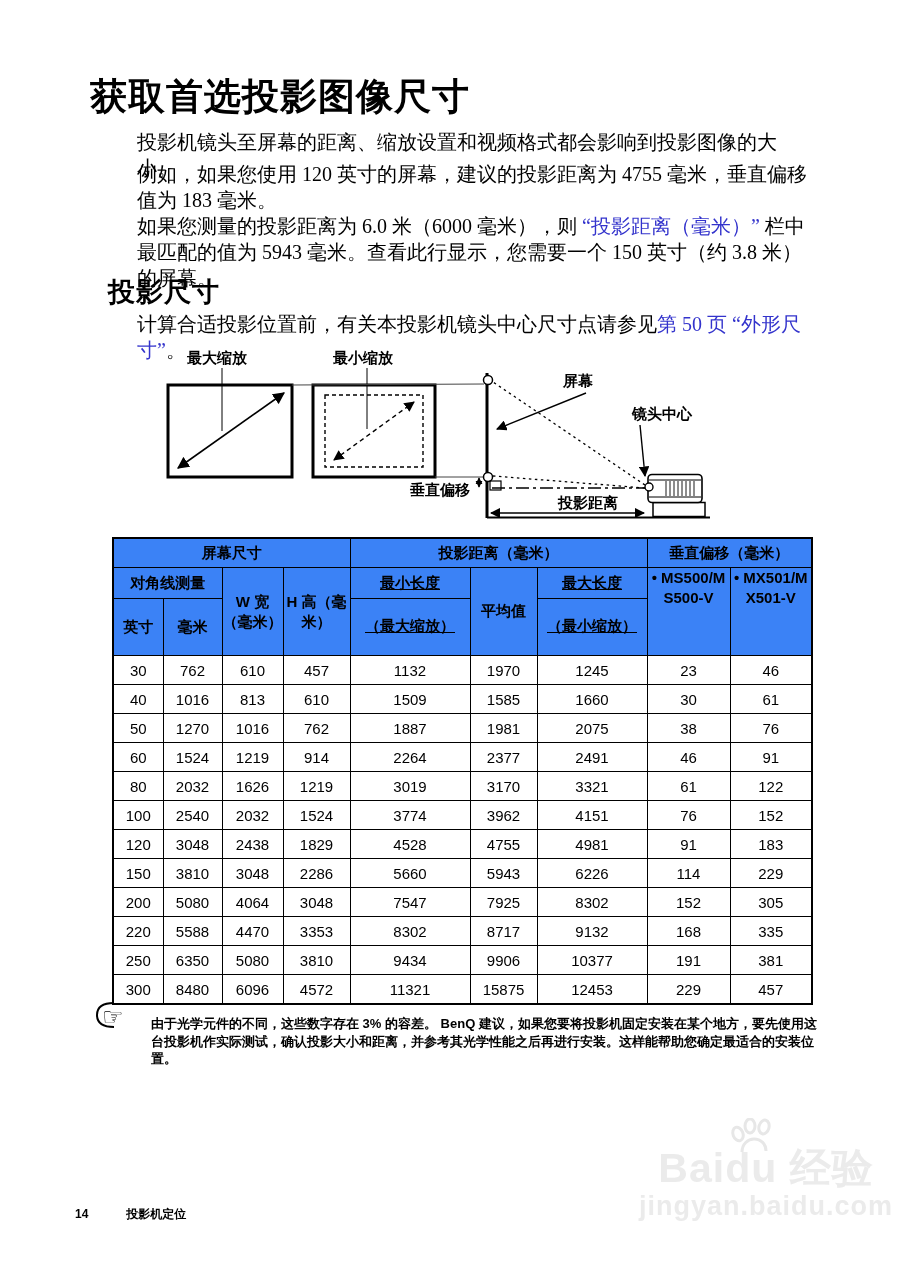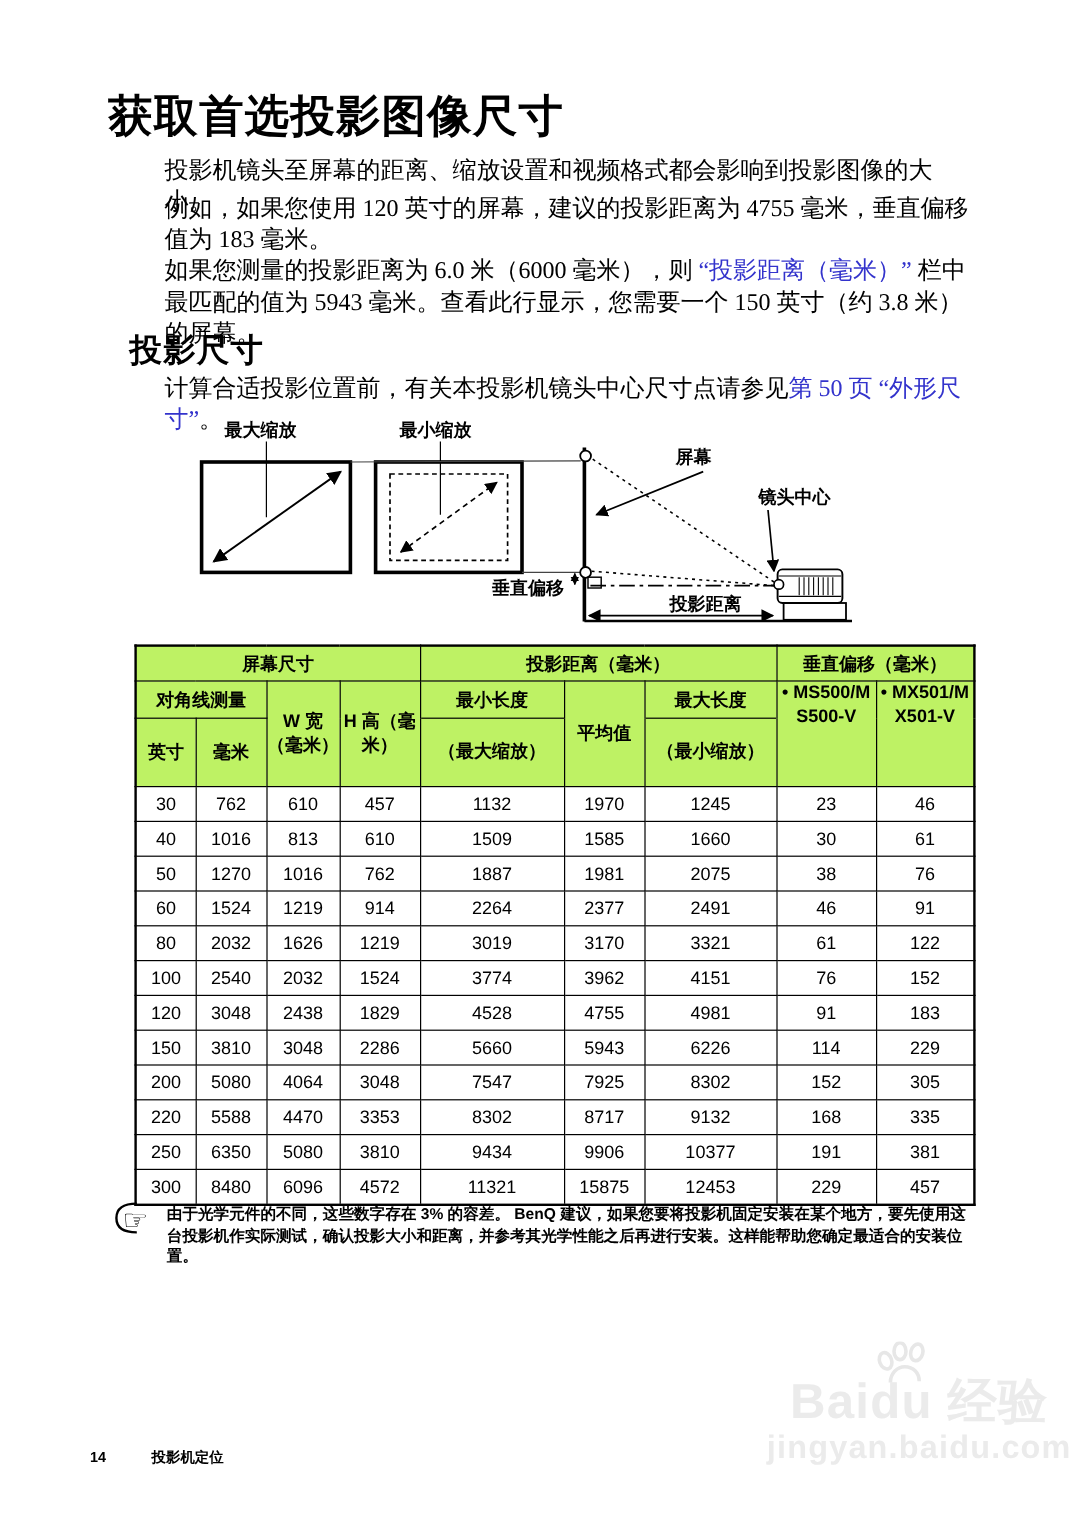--- a/index.html
+++ b/index.html
@@ -21,35 +21,35 @@
   .doclink{color:#3333cc;}
 
   
   svg text{font-family:"Liberation Sans",sans-serif;font-size:15px;font-weight:bold;fill:#000;}
 
   
   table.proj{position:absolute;left:112px;top:537px;border-collapse:collapse;
              table-layout:fixed;border:2px solid #000;
              font-family:"Liberation Sans",sans-serif;}
   table.proj th,table.proj td{border:1px solid #000;padding:0;}
-  table.proj th{background:#bef264;font-weight:bold;font-size:15px;text-align:center;}
+  table.proj th{background:#3b82f6;font-weight:bold;font-size:15px;text-align:center;}
   table.proj td{background:#fff;font-size:15px;text-align:center;height:28px;}
   th.grp,td.grp{border-left:2px solid #000;}
   th.group-h{height:28px;}
   th.diag{height:30px;}
   th.unit{height:56px;}
-  th.split{vertical-align:top;}
+  th.split{vertical-align:top;text-decoration:underline;}
   .split-top{height:30px;border-bottom:1px solid #000;display:flex;align-items:center;justify-content:center;}
   .split-bot{height:55px;display:flex;align-items:center;justify-content:center;}
   th.wrap2{line-height:20px;}
   th.model{vertical-align:top;text-align:left;padding:3px 4px 0 6px;
            word-break:break-all;line-height:20px;margin-left:48px;}
 
   
-  .note-text{left:135px;top:999px;width:678px;margin:4px;font-size:13px;font-weight:bold;
+  .note-text{left:135px;top:999px;width:678px;margin:16px;font-size:13px;font-weight:bold;
              line-height:17.5px;font-family:"Liberation Sans",sans-serif;}
   .note-icon{left:94px;top:1000px;}
 
   
   .footer{left:75px;top:1206px;font-size:12px;font-weight:bold;}
   .footer .pageno{display:inline-block;width:48px;}
 
   
   .wmark{left:628px;top:1146px;width:276px;text-align:center;color:#ebebeb;
          font-weight:bold;font-family:"Liberation Sans",sans-serif;user-select:none;}

